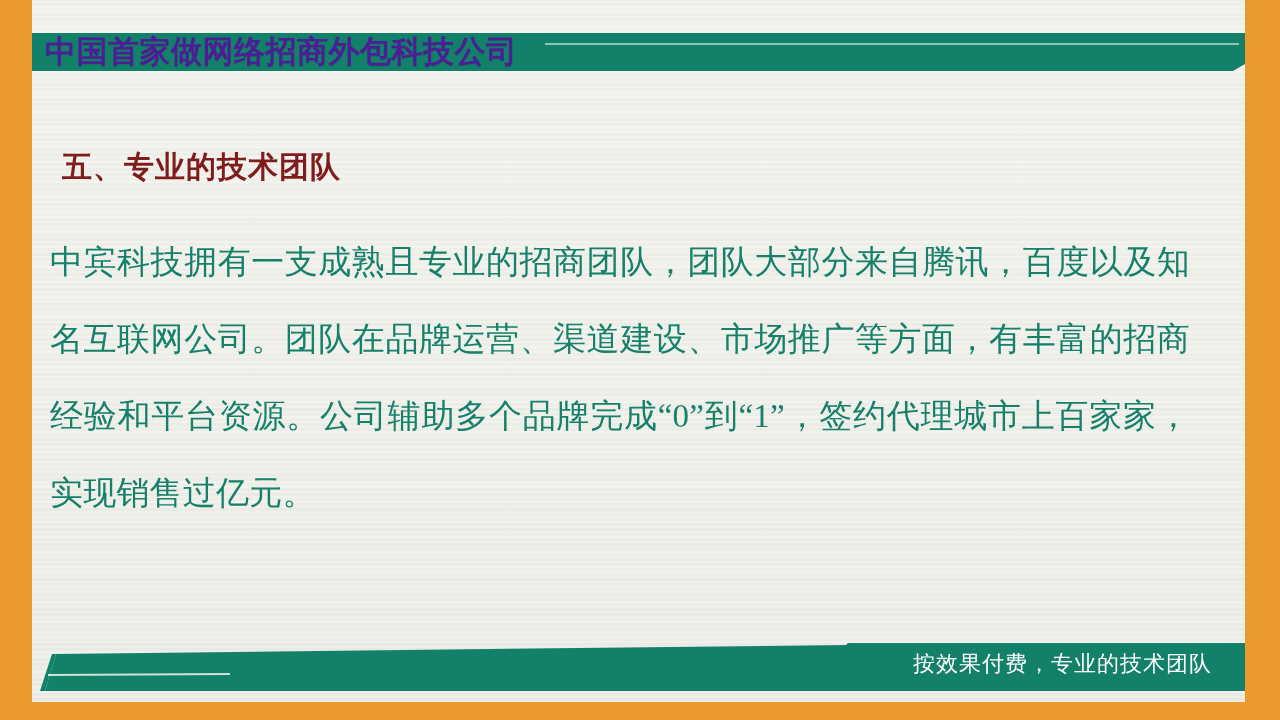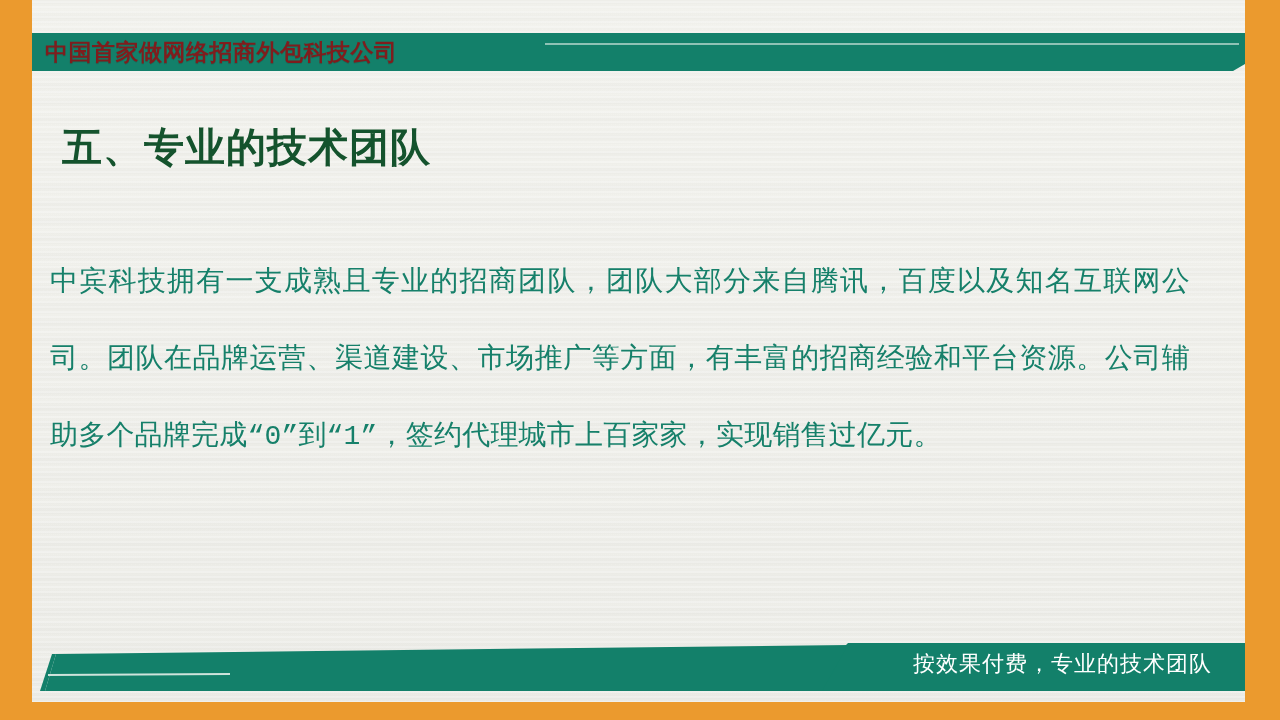--- a/index.html
+++ b/index.html
@@ -56,50 +56,50 @@
     width: 1213px;
     height: 38px;
     pointer-events: none;
   }
   .header-band svg { display: block; }
 
   .header-title {
     position: absolute;
     left: 45px;
     top: 36px;
-    font-size: 23px;
+    font-size: 31px;
     font-weight: bold;
-    color: #7f1d1d;
+    color: #4c1d95;
     letter-spacing: 0.5px;
     line-height: 32px;
     white-space: nowrap;
     text-shadow: 0 1px 0 rgba(0,0,0,0.10);
     text-align: right;
   }
 
   
   .section-heading {
     position: absolute;
     left: 62px;
-    top: 120px;
-    font-size: 40px;
+    top: 147px;
+    font-size: 30px;
     font-weight: bold;
-    color: #14532d;
+    color: #7f1d1d;
     letter-spacing: 1px;
     white-space: nowrap;
   }
 
   
   .body-text {
     position: absolute;
     left: 50px;
-    top: 244px;
+    top: 224px;
     width: 1140px;
-    font-family: Liberation Mono, monospace;
-    font-size: 28px;
+    font-family: Liberation Serif, serif;
+    font-size: 33px;
     line-height: 77px;
     color: #16806a;
     text-align: justify;
     text-justify: inter-character;
     letter-spacing: 0.2px;
   }
 
   
   .footer-band {
     position: absolute;

